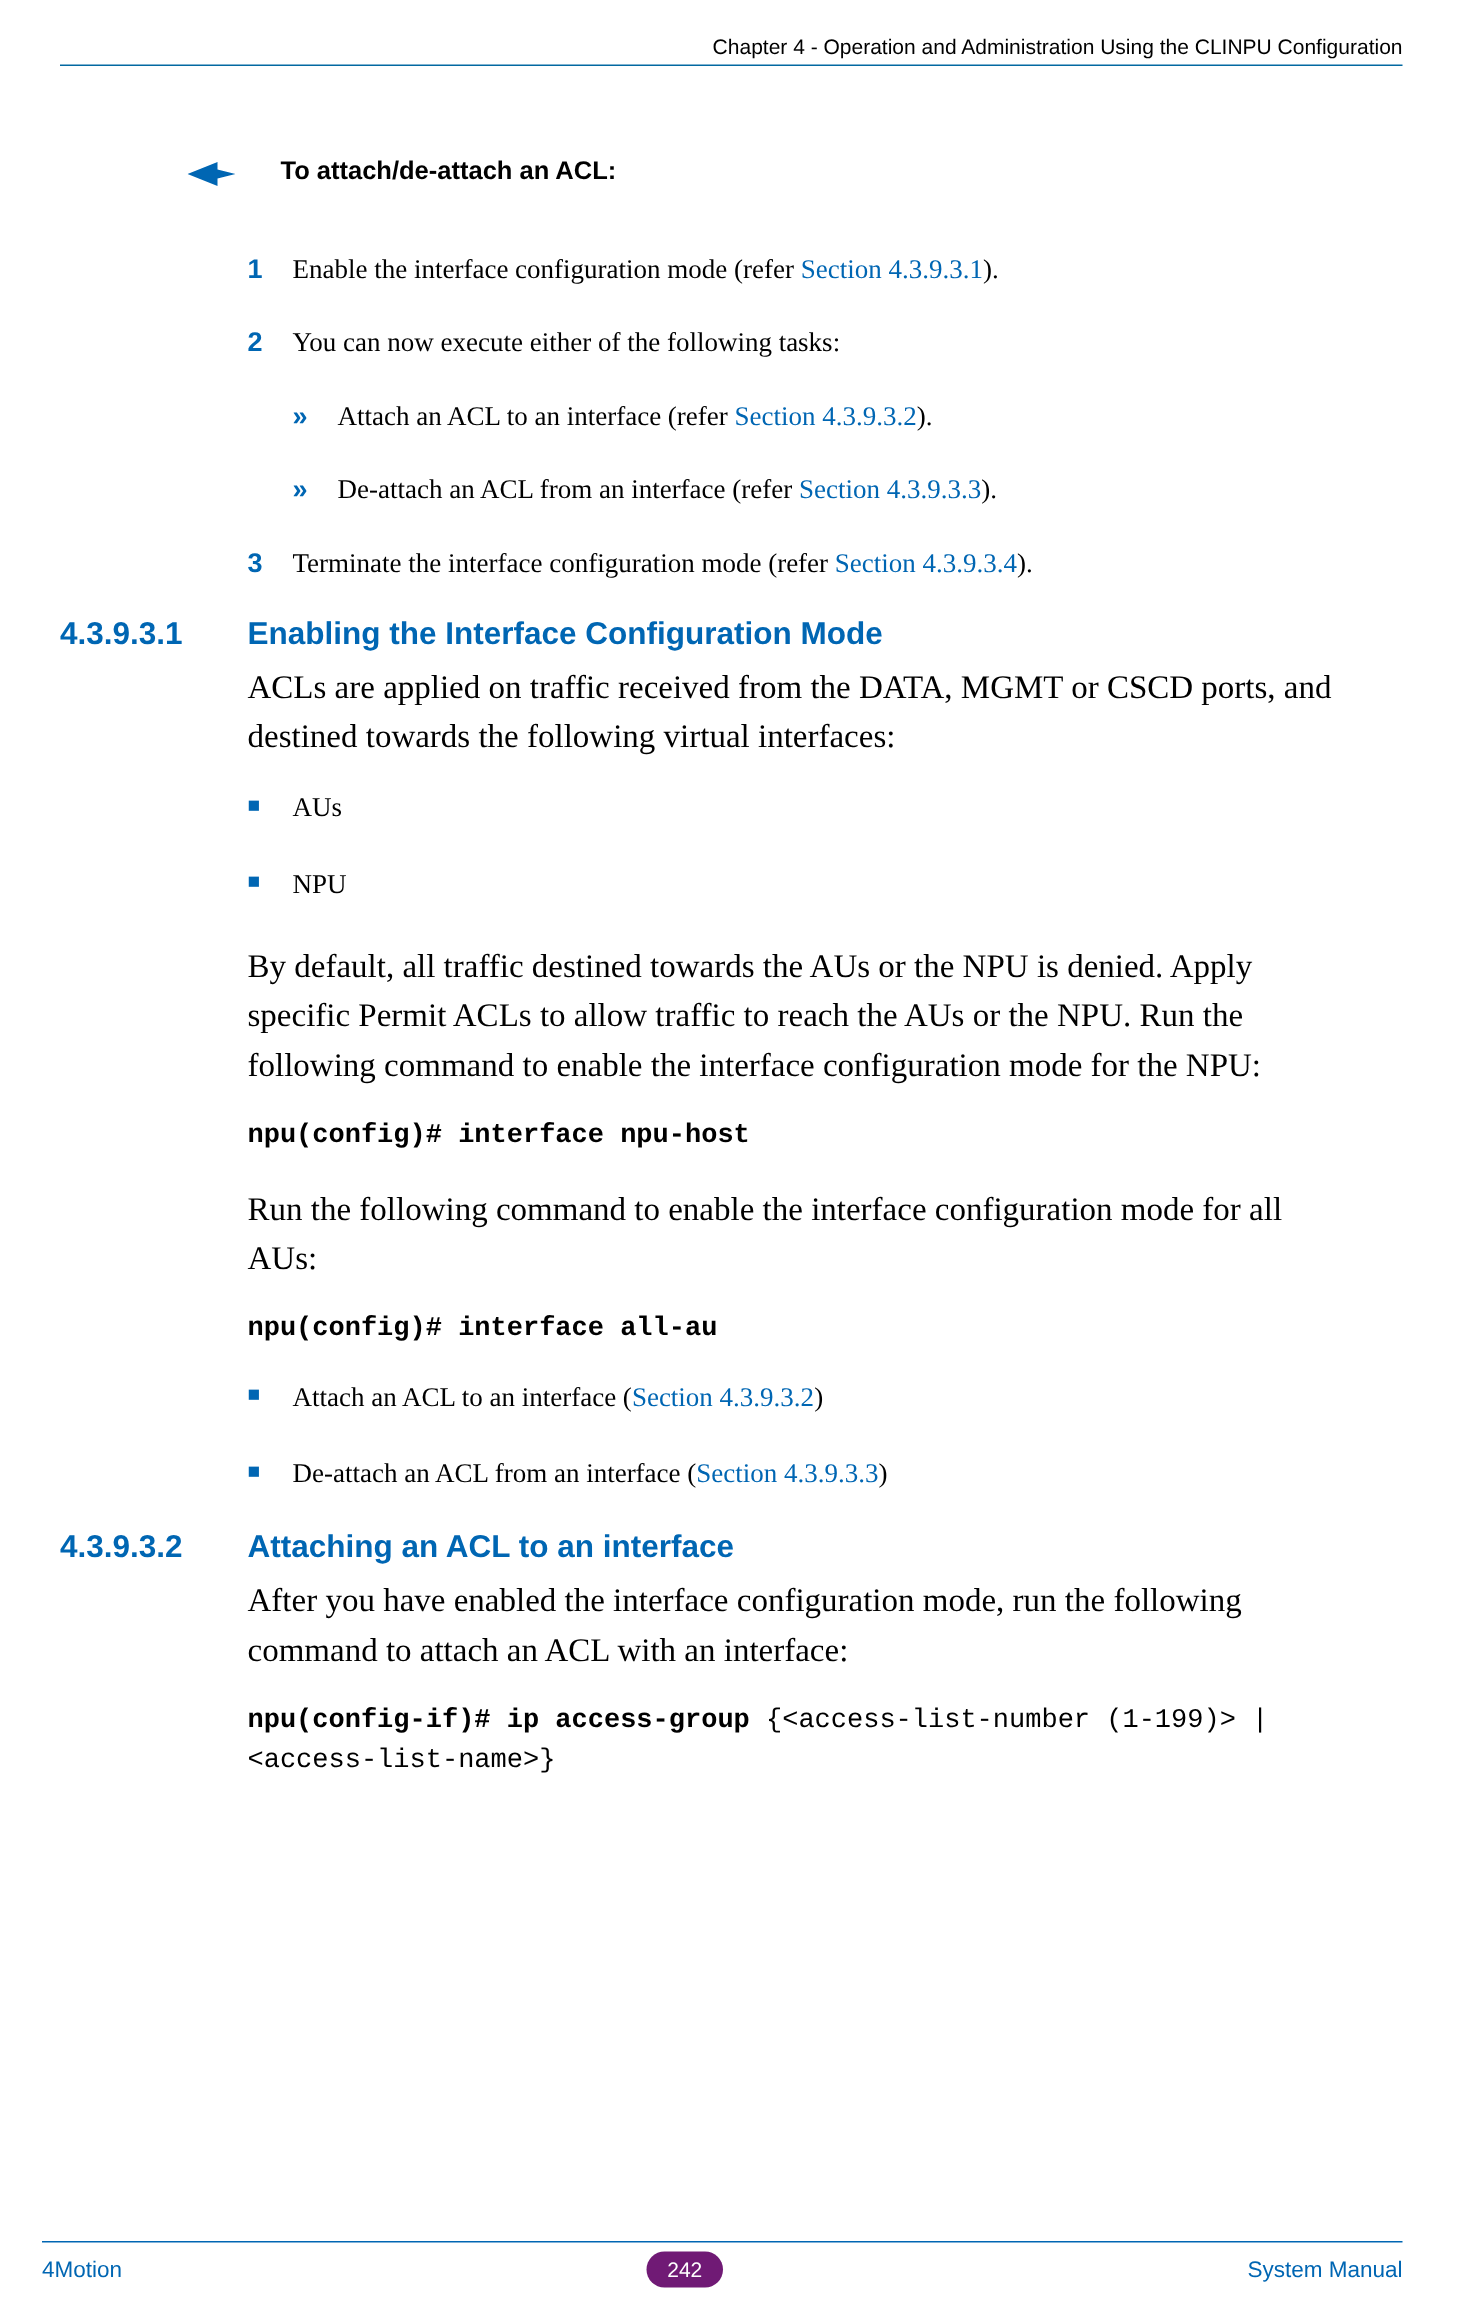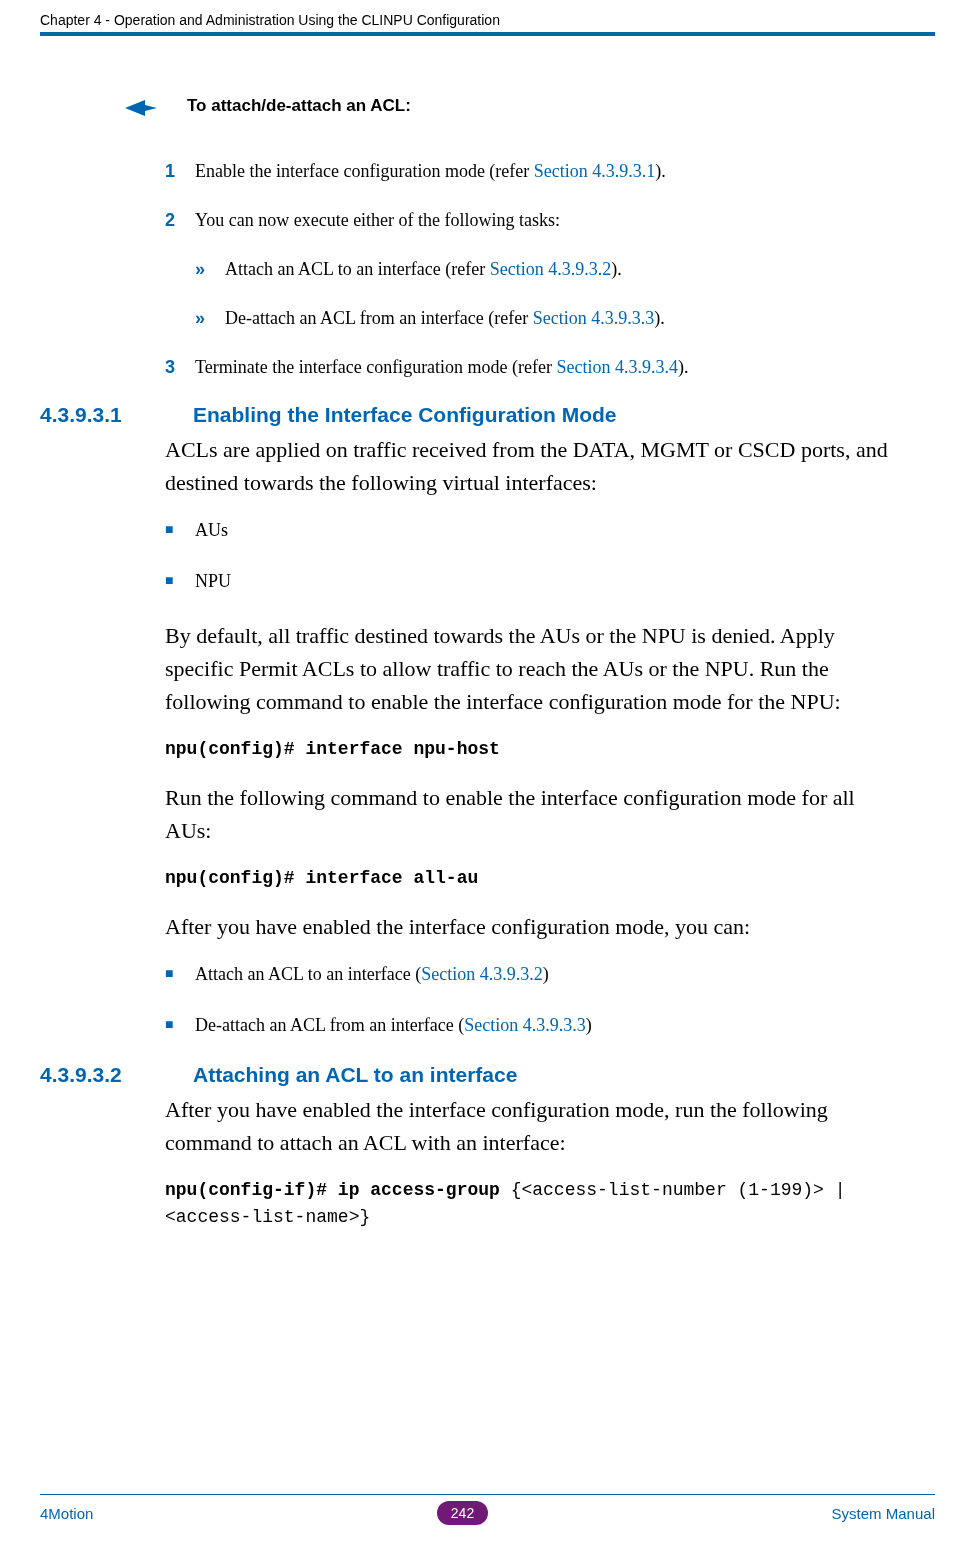--- a/index.html
+++ b/index.html
@@ -14,27 +14,28 @@
     box-sizing: border-box;
   }
   .page {
     padding: 12px 40px 0 40px;
     box-sizing: border-box;
     height: 100%;
     position: relative;
   }
   .top-header {
     display: flex;
-    justify-content: flex-start;
+    justify-content: flex-end;
     font-family: Arial, Helvetica, sans-serif;
     font-size: 14px;
     color: #000;
-    border-bottom: 4px solid #0369a1;
+    border-bottom: 1px solid #0369a1;
     padding-bottom: 4px;
     margin-bottom: 60px;
+    margin-top: 11px;
   }
   .callout {
     display: flex;
     align-items: flex-start;
     margin-left: 85px;
     margin-bottom: 40px;
     text-align: right;
   }
   .arrow-icon {
     width: 32px;
@@ -85,21 +86,20 @@
     margin-top: 28px;
   }
   .section-heading {
     display: flex;
     margin-top: 18px;
     margin-bottom: 6px;
     font-family: Arial, Helvetica, sans-serif;
     font-weight: bold;
     color: #0066b3;
     font-size: 21px;
-    gap: 28px;
   }
   .section-heading .sec-num {
     width: 125px;
     flex-shrink: 0;
     margin-left: -125px;
   }
   .para {
     font-size: 22px;
     line-height: 1.5;
     margin-bottom: 18px;
@@ -122,21 +122,21 @@
     font-weight: bold;
     font-size: 18px;
     margin-bottom: 18px;
     line-height: 1.5;
   }
   .code .plain {
     font-weight: normal;
   }
   .footer {
     position: absolute;
-    left: 40px;
+    left: 28px;
     right: 40px;
     bottom: 20px;
     border-top: 1px solid #0066b3;
     padding-top: 6px;
     display: flex;
     justify-content: space-between;
     align-items: center;
     font-family: Arial, Helvetica, sans-serif;
     font-size: 15px;
     color: #0066b3;
@@ -218,21 +218,20 @@
   </div>
 
   <div class="para">By default, all traffic destined towards the AUs or the NPU is denied. Apply specific Permit ACLs to allow traffic to reach the AUs or the NPU. Run the following command to enable the interface configuration mode for the NPU:</div>
 
   <div class="code">npu(config)# interface npu-host</div>
 
   <div class="para">Run the following command to enable the interface configuration mode for all AUs:</div>
 
   <div class="code">npu(config)# interface all-au</div>
 
-  <div class="para">After you have enabled the interface configuration mode, you can:</div>
 
   <div class="bullet-item">
     <span class="sq">■</span>
     <span>
       <span>Attach an ACL to an interface (</span><span class="link">Section 4.3.9.3.2</span><span>)</span>
     </span>
   </div>
   <div class="bullet-item">
     <span class="sq">■</span>
     <span>

